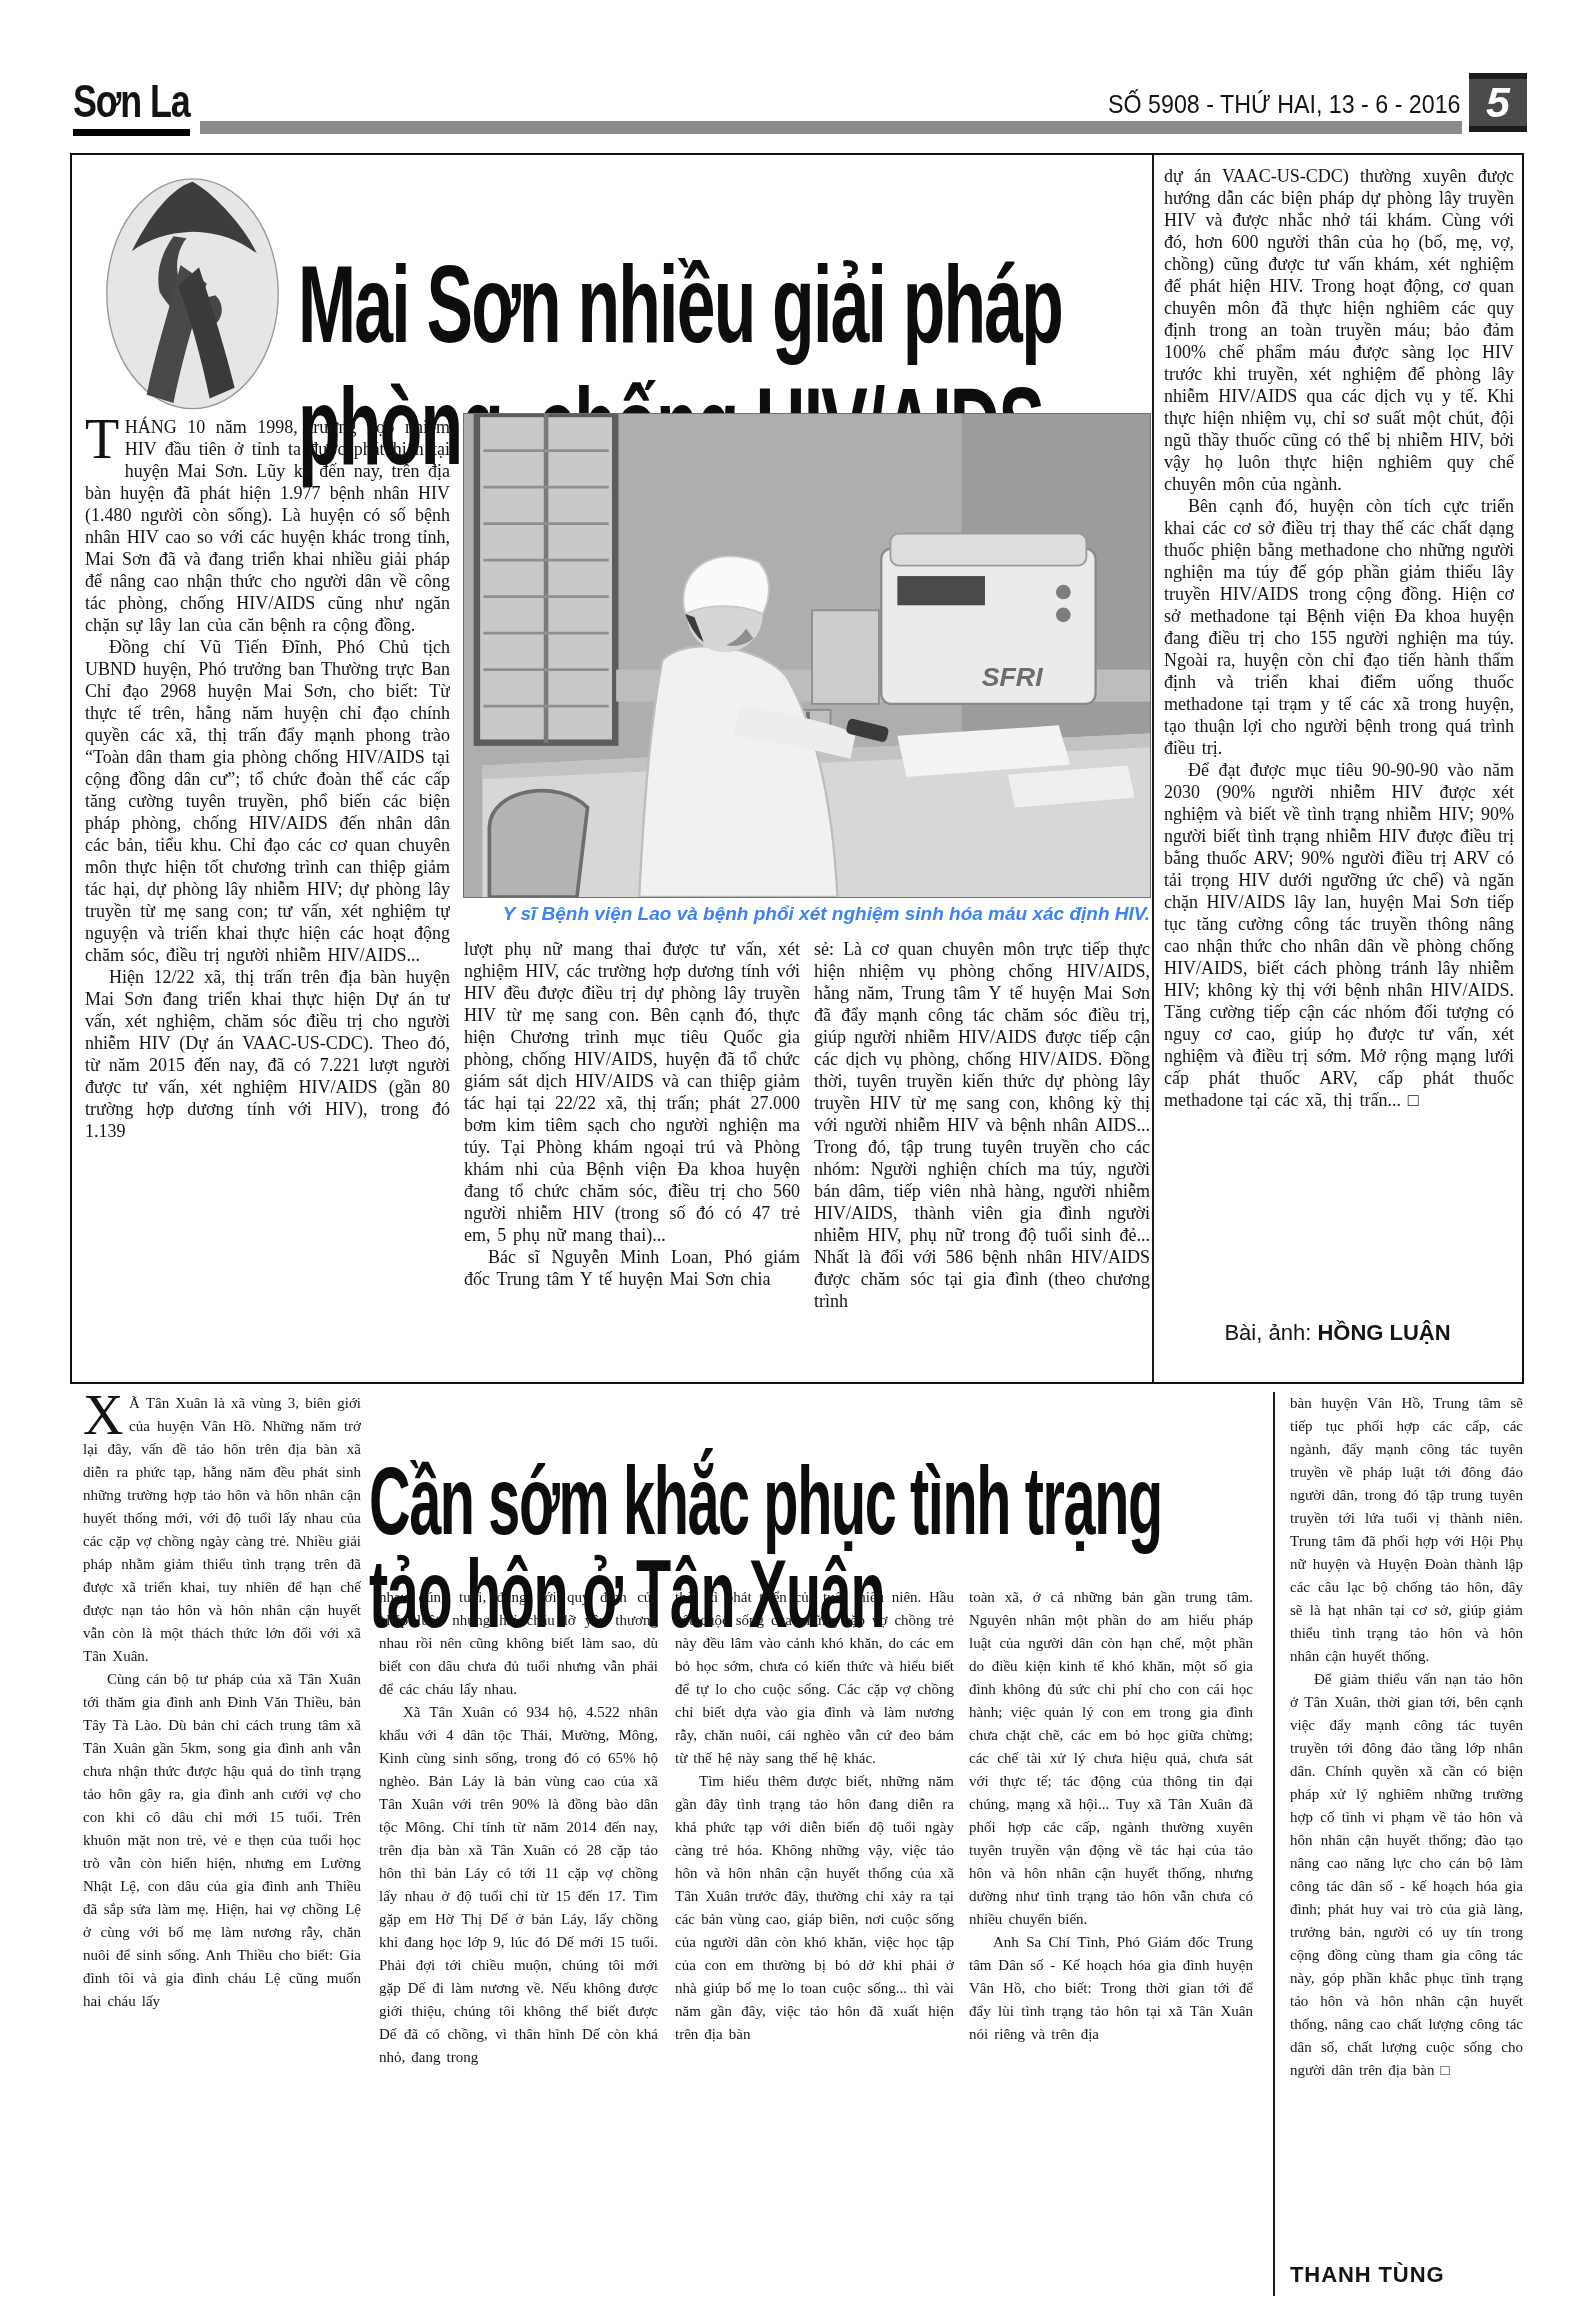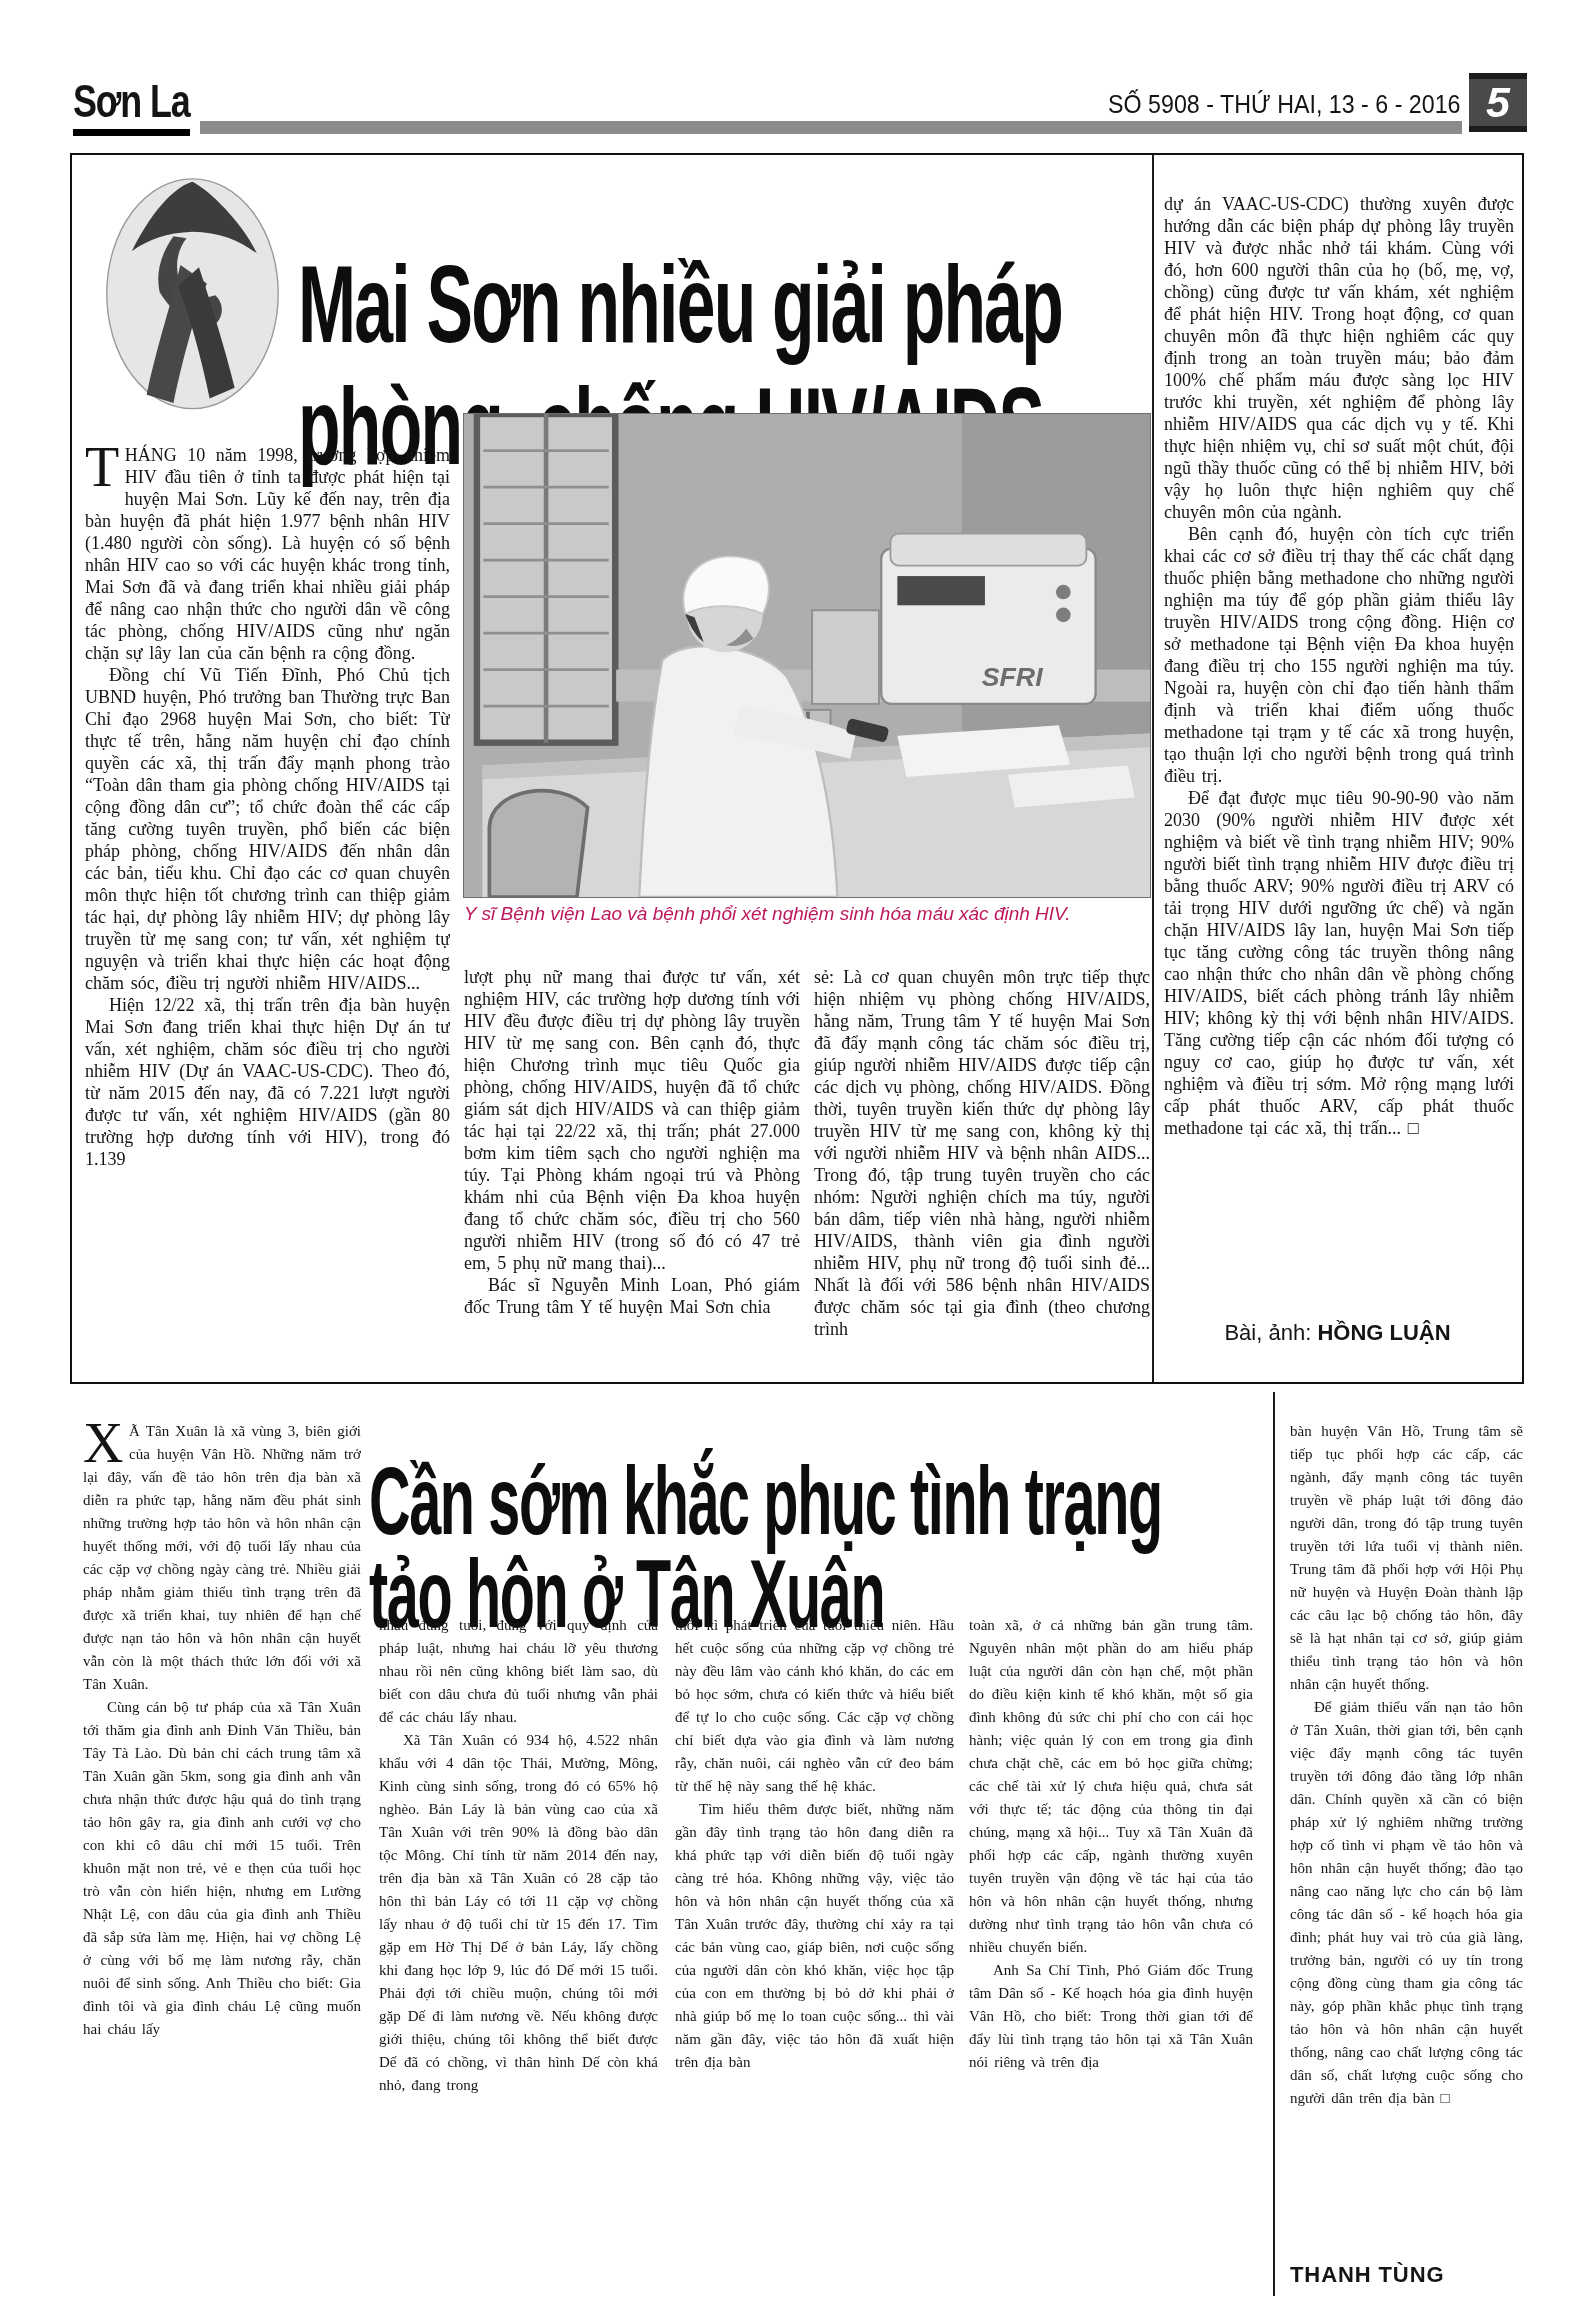--- a/index.html
+++ b/index.html
@@ -43,40 +43,40 @@
   }
   .a1-title.l1 { top:22px; }
   .a1-title.l2 { top:144px; }
   .ribbon-wrap { position:absolute; left:32px; top:22px; width:177px; height:234px; }
   .vrule1 { position:absolute; left:1080px; top:0; width:1.9px; height:1227px; background:#1a1a1a; }
   .vrule2 { position:absolute; left:1273px; top:1392px; width:1.9px; height:904px; background:#1a1a1a; }
 
   
   .col { position:absolute; overflow:hidden; text-align:justify; word-spacing:2.3px; }
   .col p { margin:0; text-indent:24px; }
-  .col p:first-child { text-indent:0;margin-top:28px; }
+  .col p:first-child { text-indent:0; }
   .a1col { font-size:18px; line-height:22px; }
   .a2col { font-size:15px; line-height:23px; }
   .dropcap p:first-child::first-letter {
     float:left; font-size:56px; line-height:44px; padding:0.9px 5.6px 0 0;
   }
   .a1c1 { left:13px;   top:261px;  width:365px; height:927px; }
   .a1c2 { left:392px;  top:783px; width:336px; height:415px; }
   .a1c3 { left:742px; top:783px; width:336px; height:415px; }
   .a1c4 { left:1092px; top:10.2px;   width:350px; height:1152px; }
 
   .photo {
     position:absolute; left:392px; top:259px; width:686px; height:483px;
     background:#4d7c0f; outline:0.9px solid #6f6f6f;
   }
   .photo svg { display:block; width:100%; height:100%; }
   .caption {
     position:absolute; left:392px; top:748px; width:686px;
-    font-family:"Liberation Sans", sans-serif; font-style:italic; font-weight:normal;
-    font-size:19px; line-height:1.2; text-align:left; color:#be185d;
+    font-family:"Liberation Sans", sans-serif; font-style:italic; font-weight:bold;
+    font-size:19px; line-height:1.2; text-align:right; color:#3b82f6;
   }
   .byline1 {
     position:absolute; left:1092px; top:1165px; width:347px; text-align:center;
     font-family:"Liberation Sans", sans-serif; font-size:22px;
   }
   .byline1 b { font-weight:bold; }
 
   
   .a2-title {
     position:absolute; left:369px;

